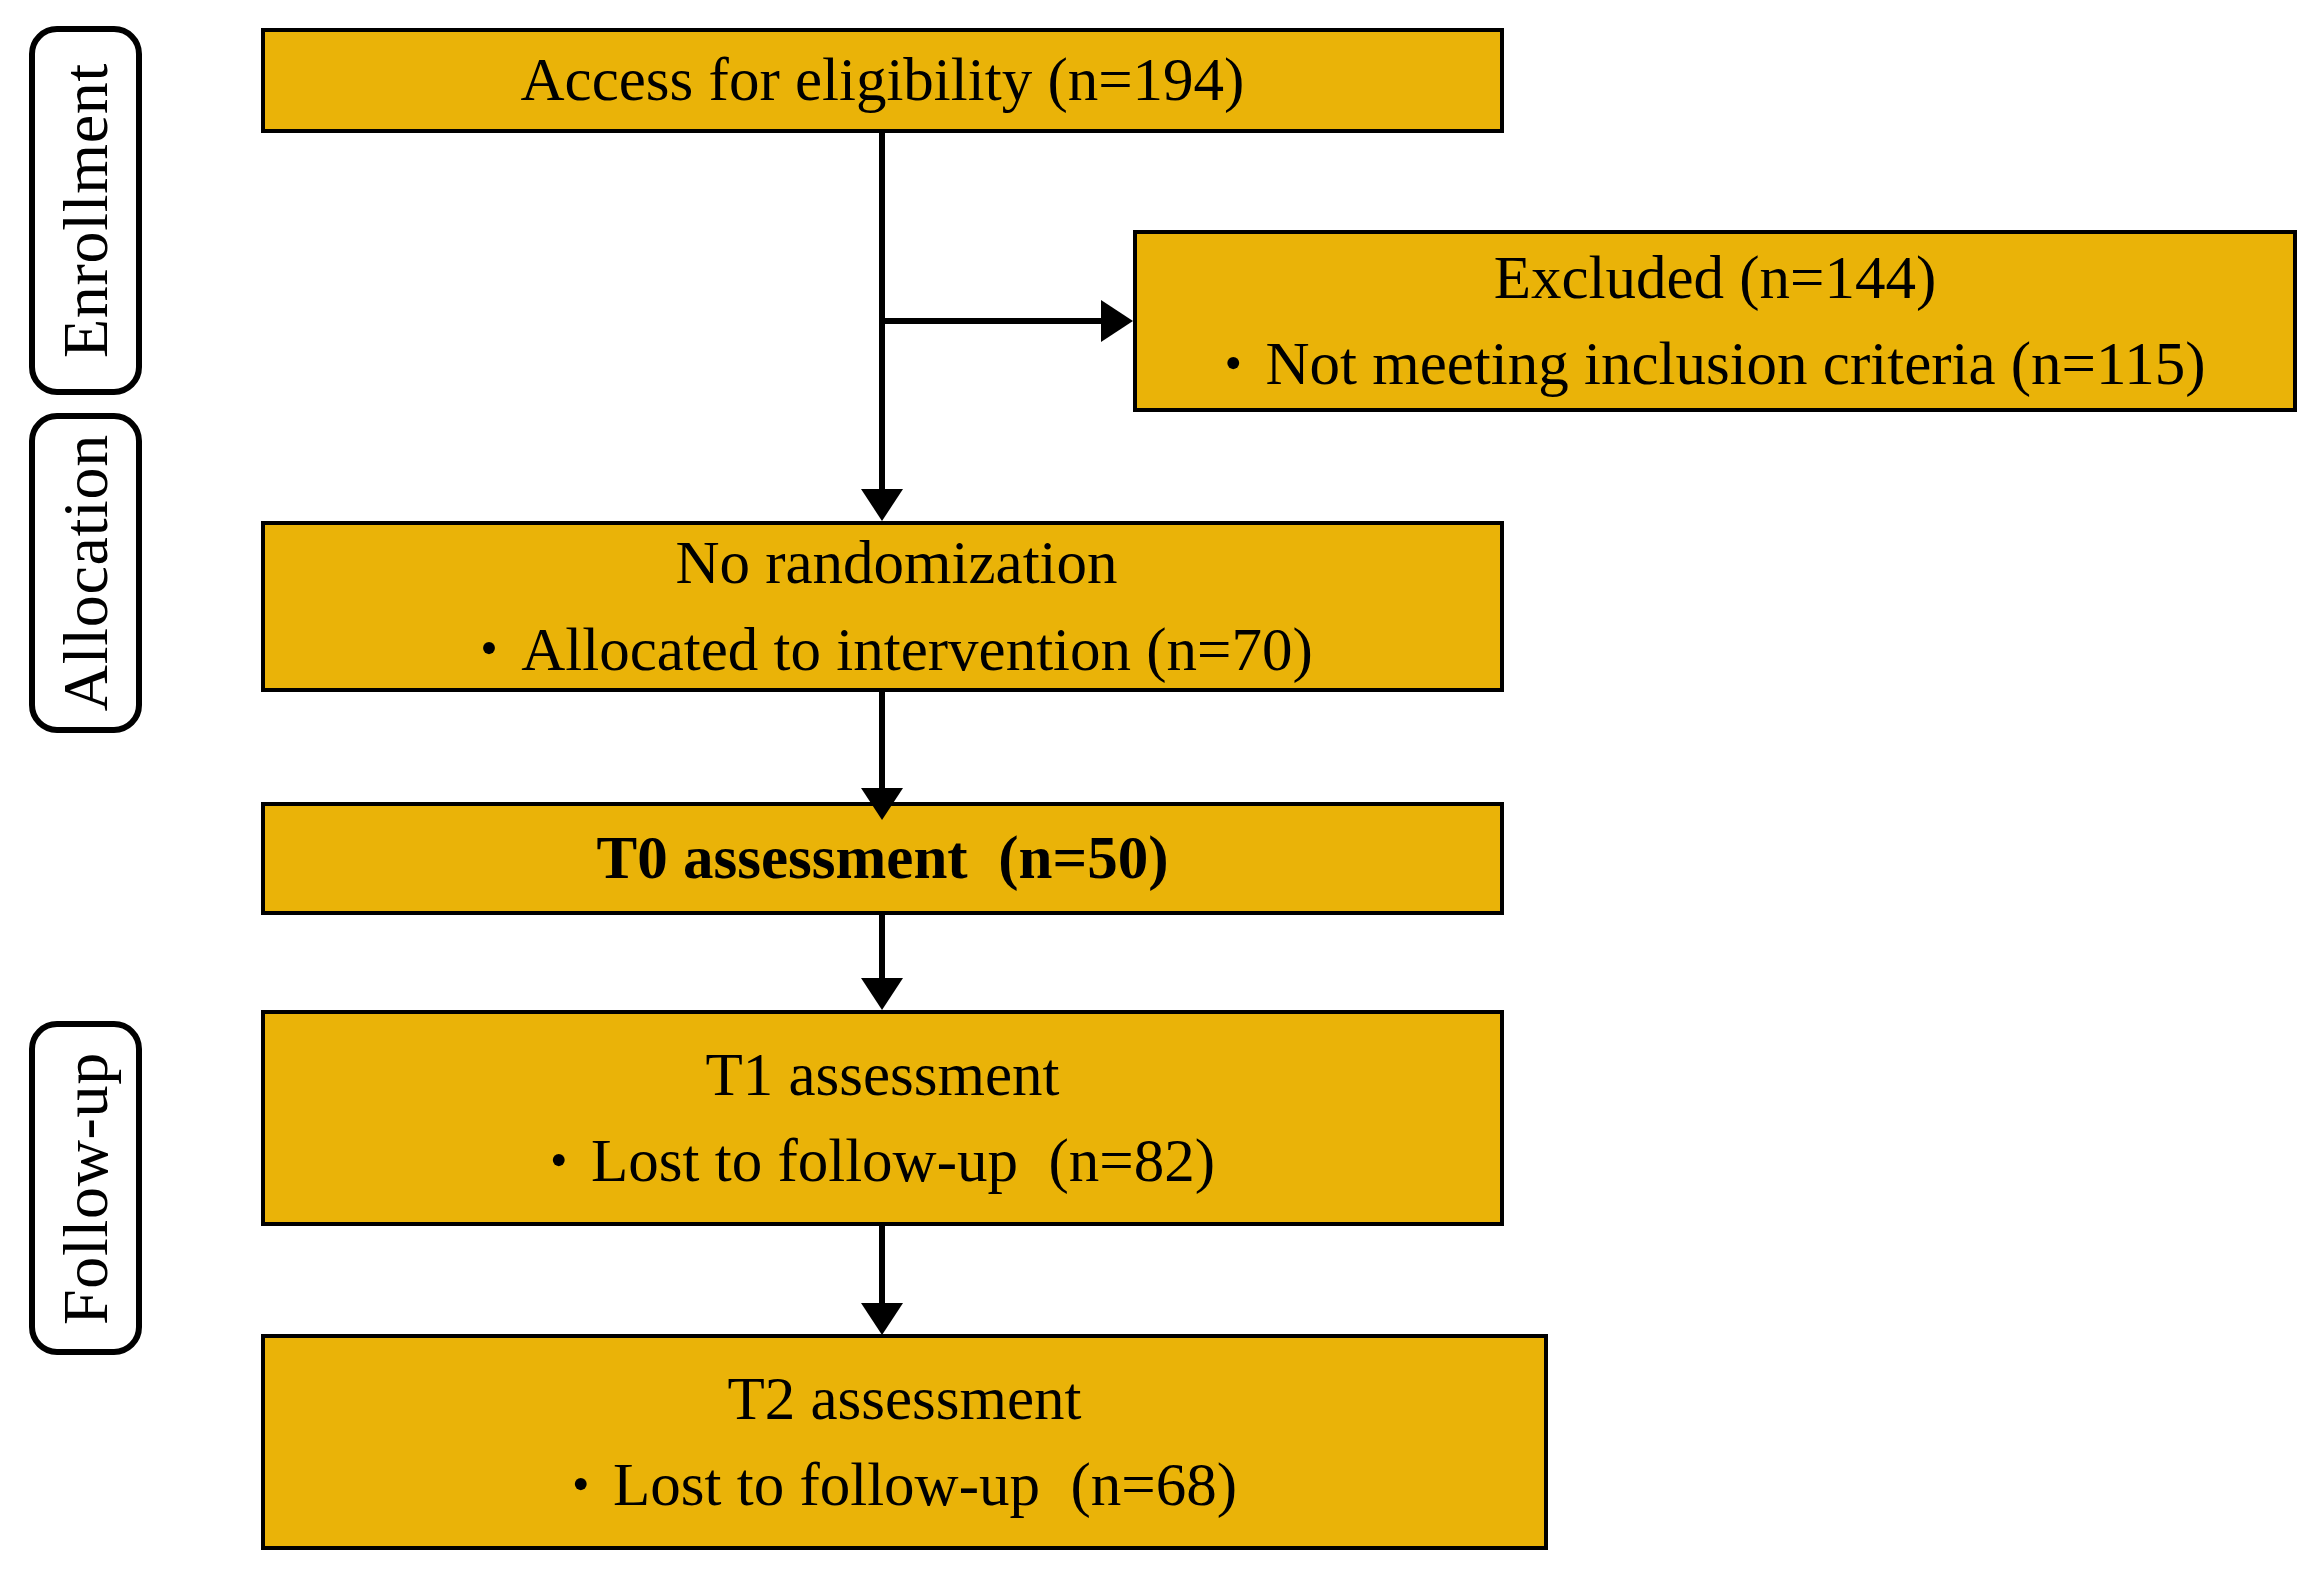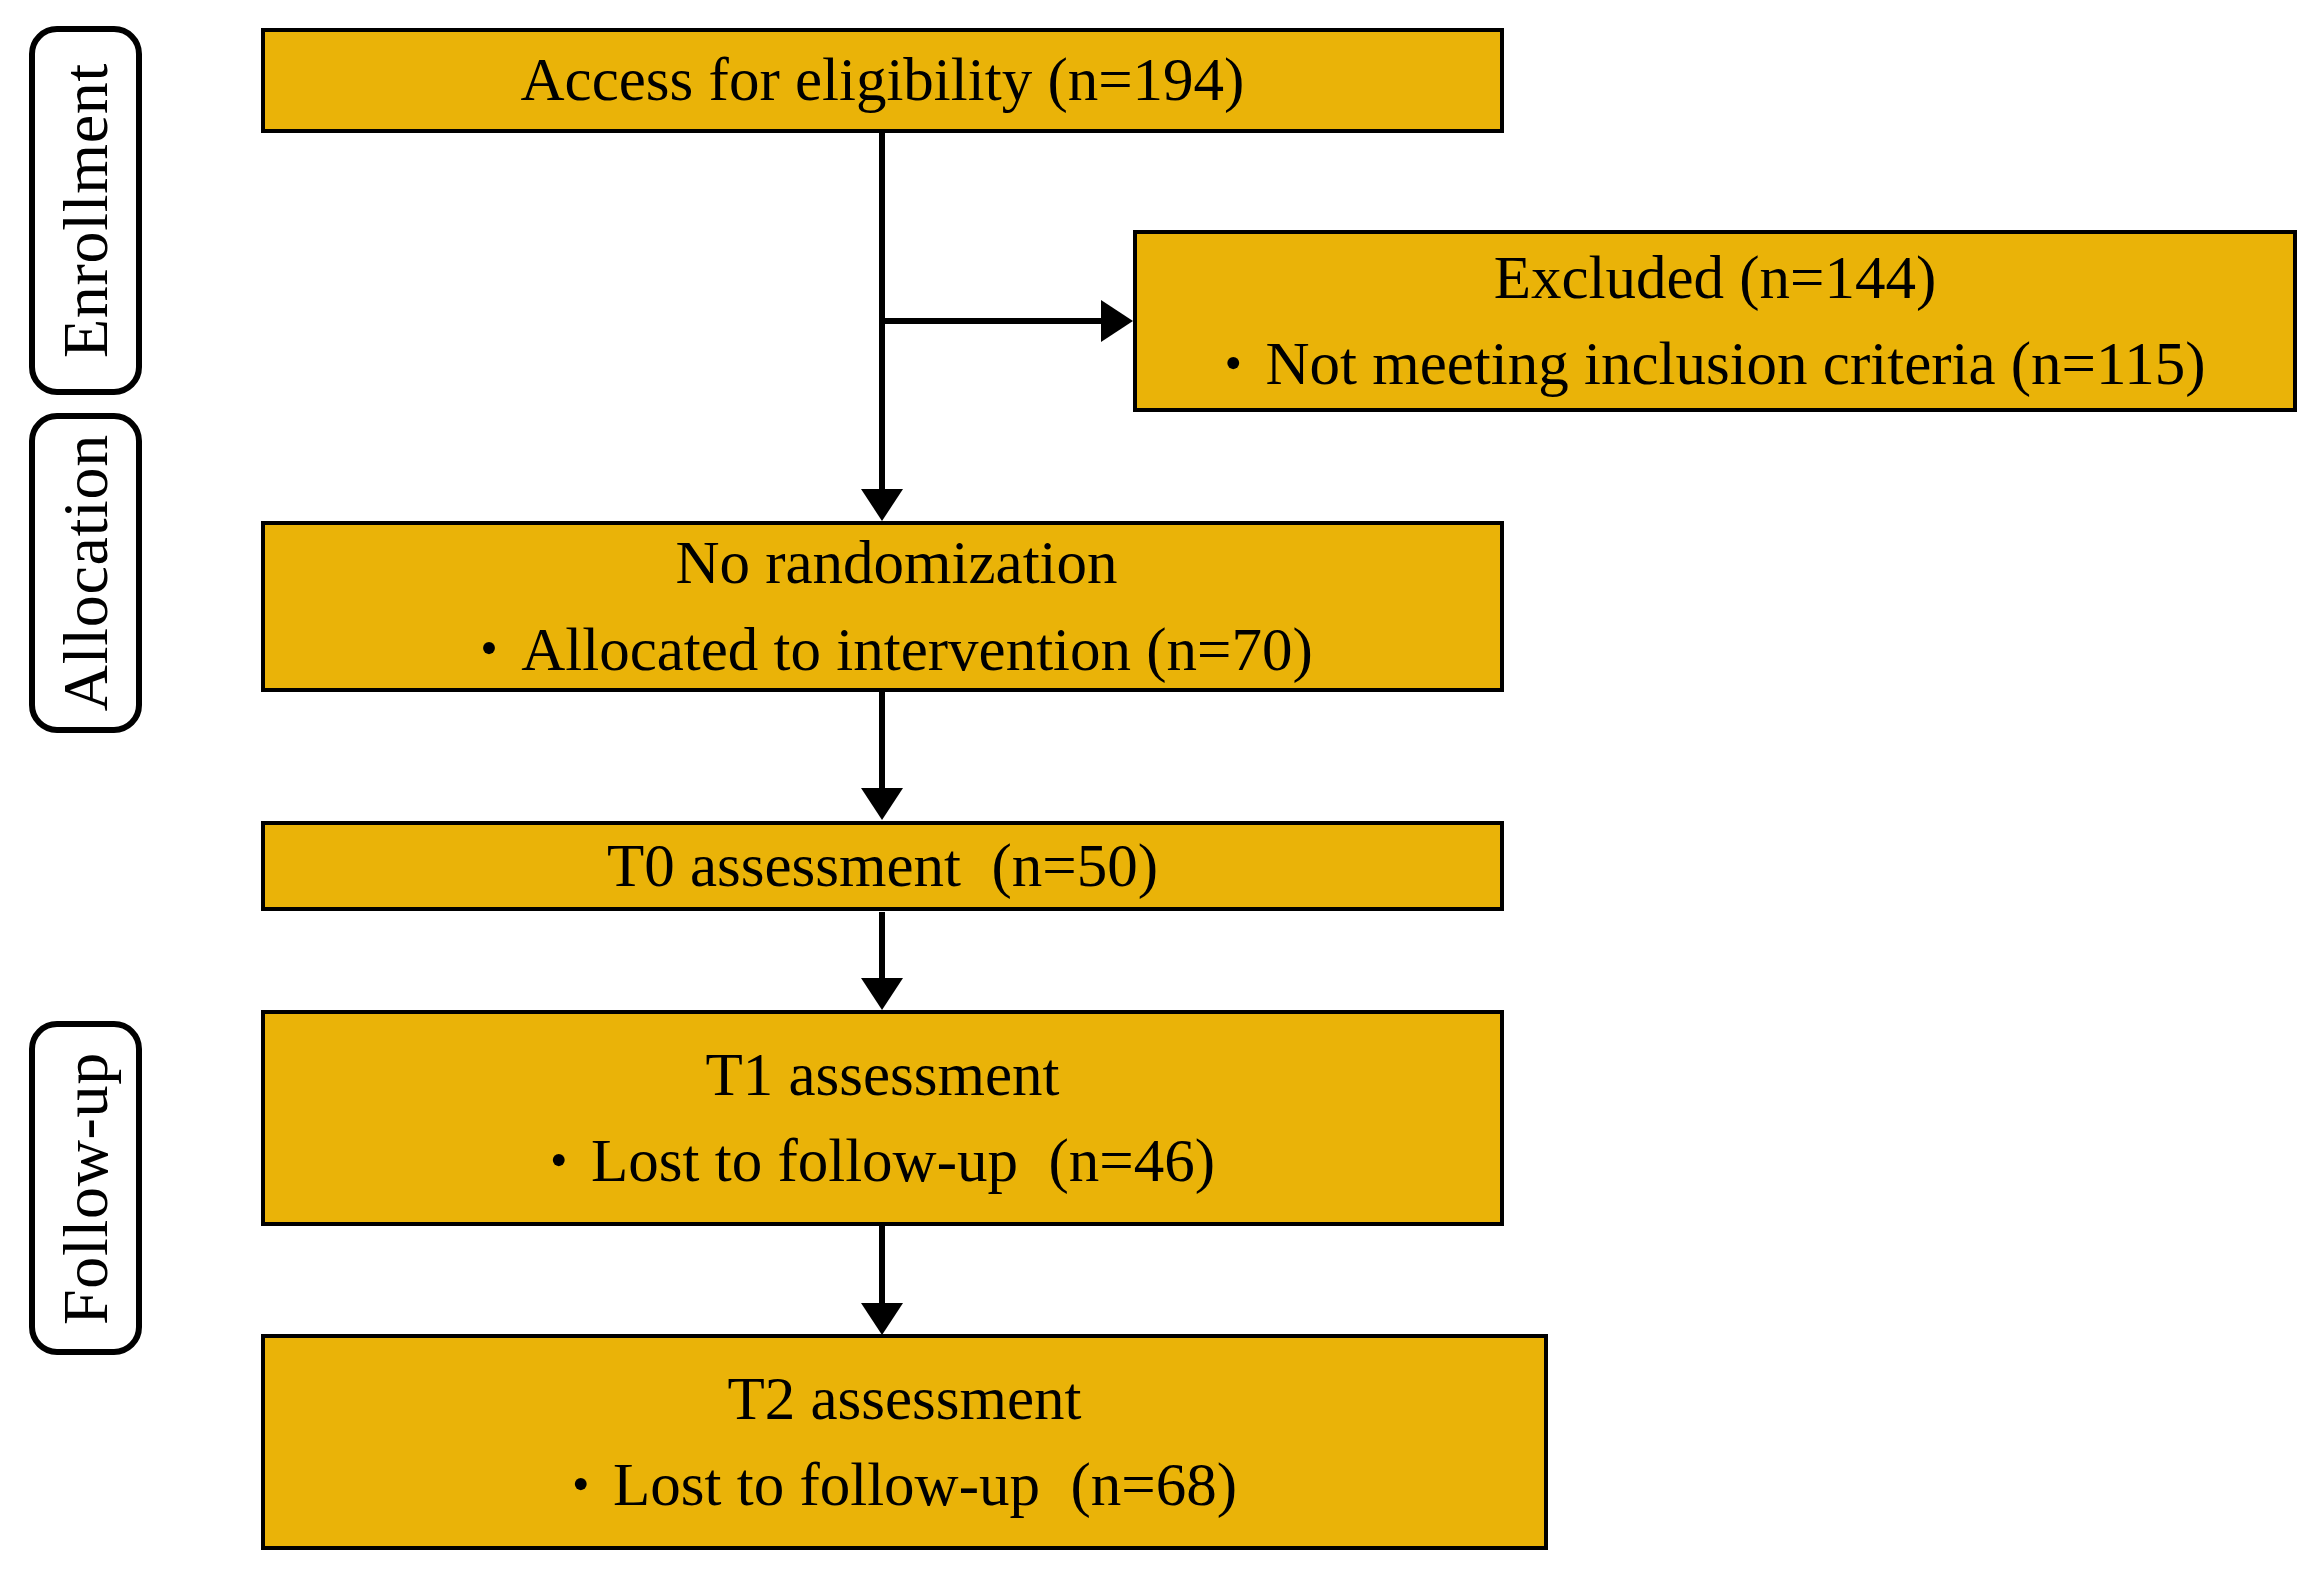--- a/index.html
+++ b/index.html
@@ -133,29 +133,29 @@
   </div>
 
   <div class="flow-box" style="left:261px; top:521px; width:1243px; height:171px;padding-left:28px;">
     <div class="box-title">No randomization</div>
     <div class="bullet-row">
       <span class="bullet-dot">•</span>
       <span class="bullet-text">Allocated to intervention (n=70)</span>
     </div>
   </div>
 
-  <div class="flow-box" style="left:261px; top:821px; width:1243px; height:90px;">
+  <div class="flow-box" style="left:261px; top:802px; width:1243px; height:113px;font-weight:bold;">
     <div class="box-title">T0 assessment  (n=50)</div>
   </div>
 
   <div class="flow-box" style="left:261px; top:1010px; width:1243px; height:216px;">
     <div class="box-title">T1 assessment</div>
     <div class="bullet-row">
       <span class="bullet-dot">•</span>
-      <span class="bullet-text">Lost to follow-up  (n=46)</span>
+      <span class="bullet-text">Lost to follow-up  (n=82)</span>
     </div>
   </div>
 
   <div class="flow-box" style="left:261px; top:1334px; width:1287px; height:216px;">
     <div class="box-title">T2 assessment</div>
     <div class="bullet-row">
       <span class="bullet-dot">•</span>
       <span class="bullet-text">Lost to follow-up  (n=68)</span>
     </div>
   </div>

